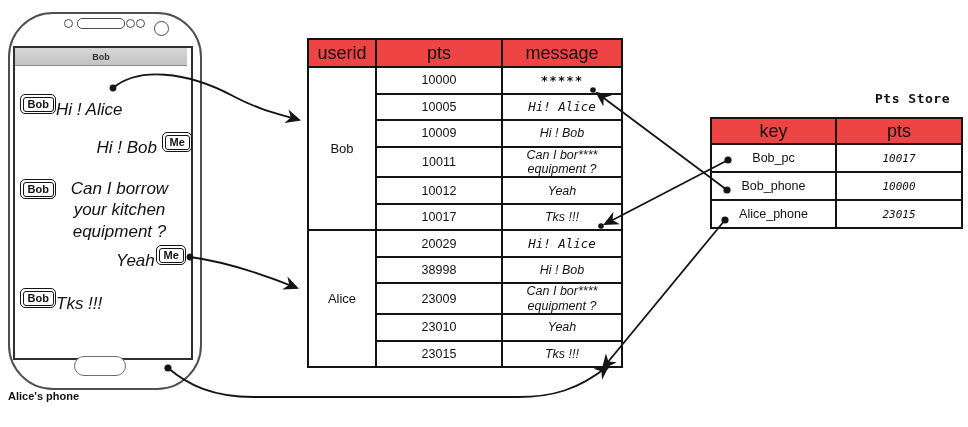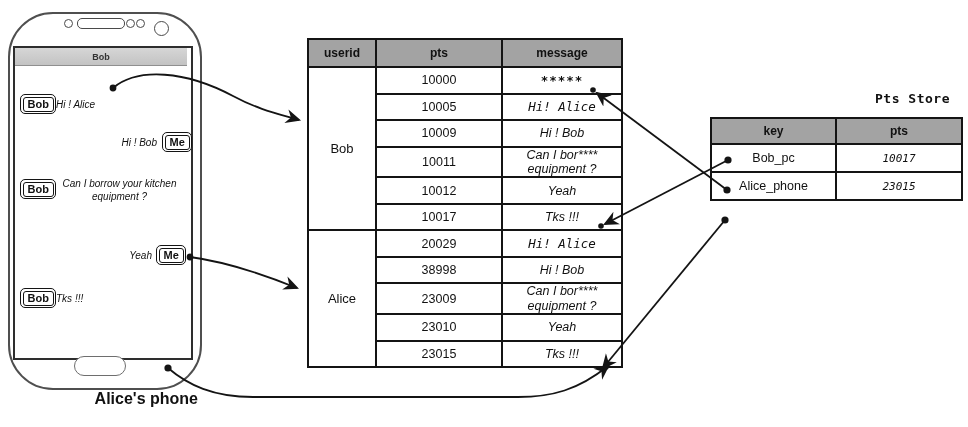--- a/index.html
+++ b/index.html
@@ -19,31 +19,31 @@
   .screen { left:13px; top:46px; width:176px; height:310px; border:2px solid #2e2e2e; background:#fff; }
   .titlebar {
     left:15px; top:48px; width:172px; height:17px;
     background:linear-gradient(#d6d6d6,#c3c3c3); border-bottom:1px solid #8f8f8f;
     display:flex; align-items:center; justify-content:center;
     font-size:9px; font-weight:bold; color:#333;
   }
   .chip { background:#fff; border:1.5px solid #141414; border-radius:5px; padding:1.5px; z-index:2; }
   .chip > span { display:block; border:1.5px solid #141414; border-radius:3px; padding:0 4px 1px;
     font-weight:bold; font-size:11px; color:#111; }
-  .msg { font-style:italic; font-size:10px; color:#111; line-height:1.25; }
+  .msg { font-style:italic; font-size:17px; color:#111; line-height:1.25; }
   .right-txt { text-align:right; }
   .home-btn { left:74px; top:356px; width:50px; height:18px; border:1.6px solid #6e6e6e; border-radius:10px; background:#fff; }
-  .phone-label { left:8px; top:390px; width:190px; text-align:right; font-weight:bold; font-size:16px; }
+  .phone-label { left:8px; top:390px; width:190px; text-align:left; font-weight:bold; font-size:11px; }
 
   
   .store-title { font-family:"DejaVu Sans Mono", monospace; font-weight:bold; font-size:13px;
     letter-spacing:0.5px; text-align:right; color:#111; }
   table.store { border-collapse:collapse; background:#fff; }
   table.store th, table.store td { border:2px solid #141414; text-align:center; padding:0 2px; }
-  table.store th { background:#a3a3a3; font-weight:bold; font-size:12px; }
+  table.store th { background:#ef4444; font-weight:normal; font-size:18px; }
   .es th { height:26px; }
   .es td { height:24.5px; font-size:12.5px; }
   .es td.uid { font-size:13px; }
   .m-stars { font-family:"DejaVu Sans Mono", monospace; font-weight:bold; font-style:italic; font-size:10px; letter-spacing:1px; }
   .m-mono  { font-family:"DejaVu Sans Mono", monospace; font-style:italic; font-size:10.5px; }
   .m-it    { font-style:italic; font-size:10.5px; }
   .m-small { font-style:italic; font-size:9px; line-height:1.15; }
   .ps th { height:24px; }
   .ps td { height:26px; font-size:12.5px;border-radius:7px; }
   .ps td.ptsv { font-family:"DejaVu Sans Mono", monospace; font-style:italic; font-size:11px; }
@@ -156,20 +156,24 @@
 
   <table class="store ps abs" style="left:710px;top:117px;">
     <tbody>
         <tr>
       <th style="width:119px;">key</th>
       <th style="width:120px;">pts</th>
     </tr>
     <tr>
       <td>Bob_pc</td>
       <td class="ptsv">10017</td>
+    </tr>
+    <tr>
+      <td>Bob_phone</td>
+      <td class="ptsv">10000</td>
     </tr>
     <tr>
       <td>Alice_phone</td>
       <td class="ptsv">23015</td>
     </tr>
   </tbody>
     </table>
 
   <svg class="abs overlay" viewBox="0 0 968 427" xmlns="http://www.w3.org/2000/svg">
     <defs>

